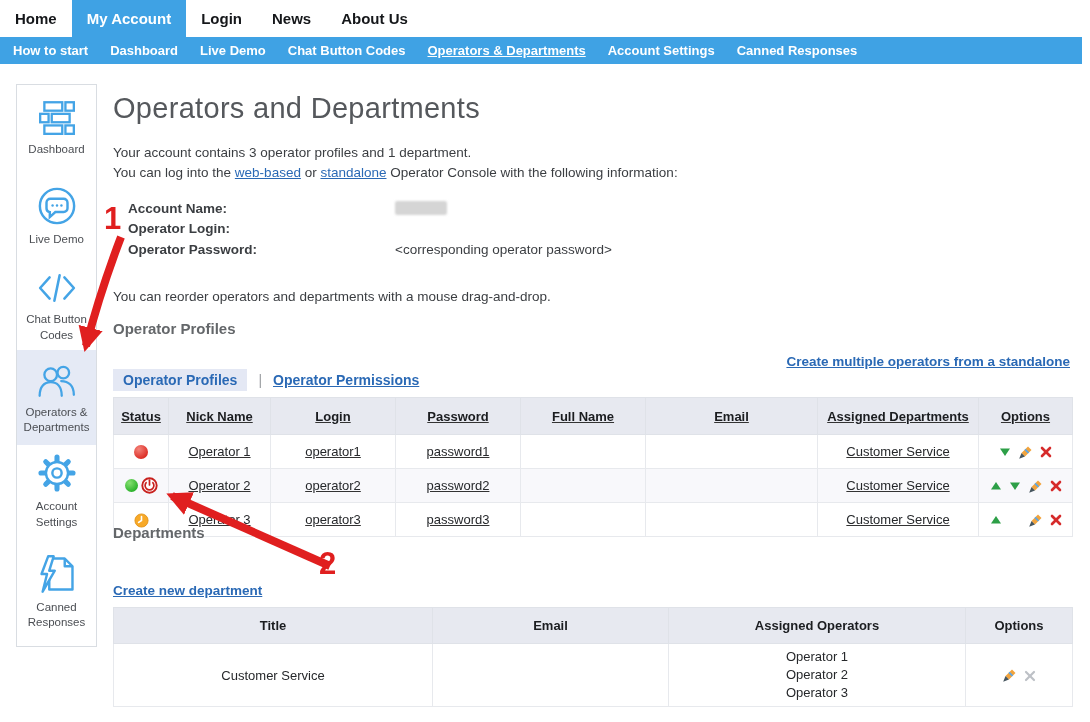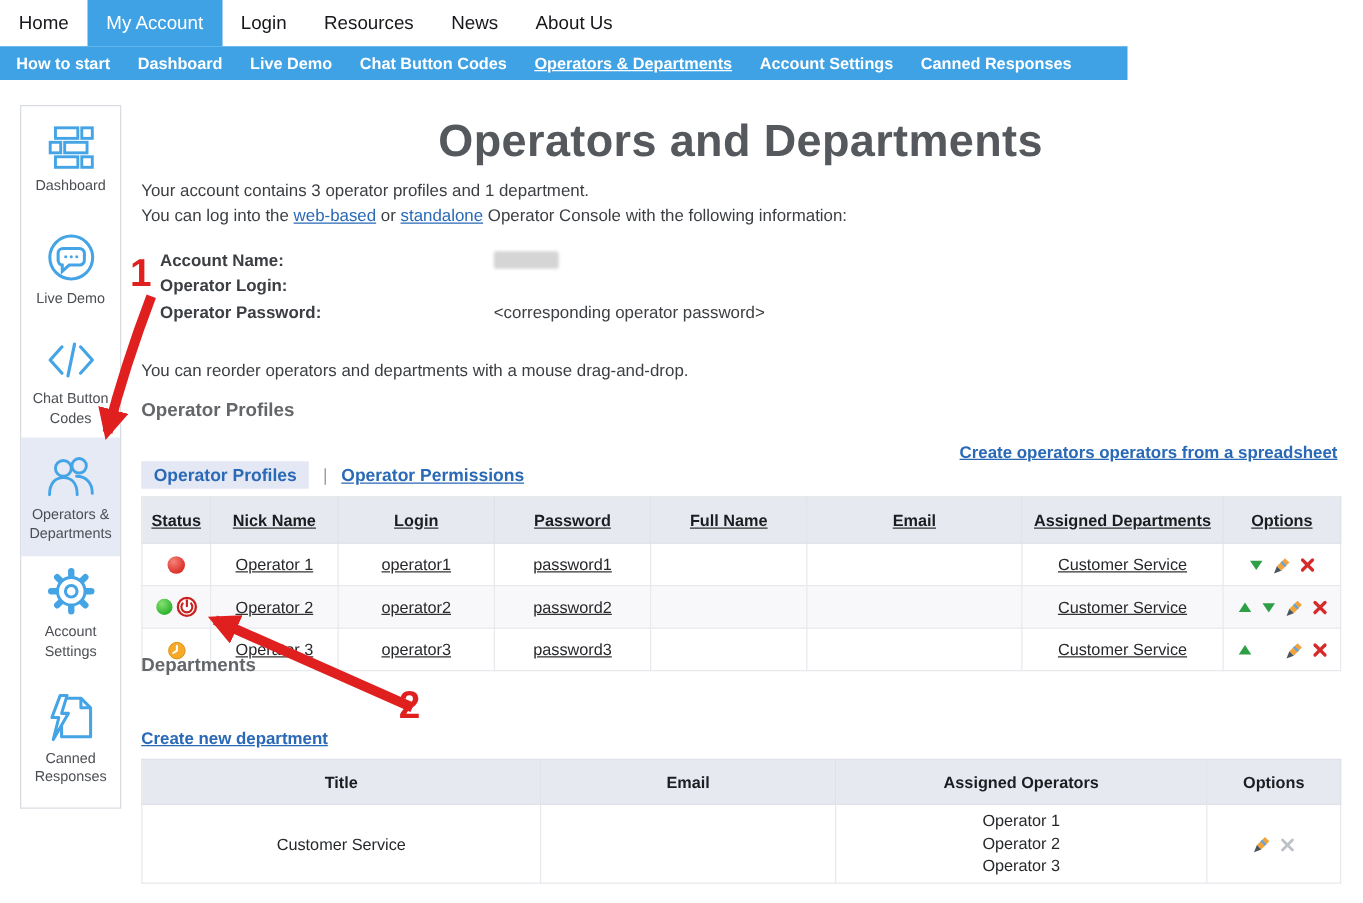--- a/index.html
+++ b/index.html
@@ -11,26 +11,26 @@
     color: #333;
     overflow: hidden;
   }
   
   .topnav {
     position:absolute; left:0; top:0; width:1090px; height:37px;
     background:#fff; display:flex; align-items:stretch;
   }
   .topnav .item {
     display:flex; align-items:center; padding:10px 15px;
-    font-weight:normal; font-size:15px; color:#15171a; cursor:pointer;
+    font-weight:bold; font-size:15px; color:#15171a; cursor:pointer;
   }
   .topnav .item.active { background:#3fa2e4; color:#fff; }
   
   .subnav {
-    position:absolute; left:0; top:37px; width:902px; height:27px;
+    position:absolute; left:0; top:37px; width:1082px; height:27px;
     background:#3fa2e4; display:flex; align-items:stretch; padding-left:2px;
   }
   .subnav .item {
     display:flex; align-items:center; padding:0 11px;
     font-weight:bold; font-size:13px; color:#fff; cursor:pointer;
   }
   .subnav .item.active { text-decoration:underline; }
   
   .sidebar {
     position:absolute; left:16px; top:84px; width:81px; height:563px;
@@ -41,21 +41,21 @@
     display:flex; flex-direction:column; align-items:center; justify-content:center;
     text-align:center; cursor:pointer; padding:4px 2px;
   }
   .side-item .lbl { font-size:11.5px; color:#4b4e53; line-height:1.32; margin-top:5px; }
   .side-item.active { background:#e5eaf5; }
   .side-item svg { display:block; }
   .h1x{height:85px;} .h2x{height:92px;} .h3x{height:88px;} .h4x{height:95px;} .h5x{height:92px;} .h6x{height:109px;}
   
   .page-title {
     position:absolute; left:113px; top:92px; width:959px;
-    text-align:center; font-size:36px; font-weight:700; color:#55585c;
+    text-align:left; font-size:29px; font-weight:400; color:#55585c;
     letter-spacing:0.3px;
   }
   .intro { position:absolute; left:113px; top:143px; font-size:13.5px; color:#3b3e42; line-height:20px; }
   a.lnk { color:#2a69b5; text-decoration:underline; cursor:pointer; }
   a.lnk-b { color:#2a69b5; font-weight:bold; text-decoration:underline; cursor:pointer; }
   .account-block { position:absolute; left:128px; top:198px; font-size:13.5px; color:#3b3e42; }
   .account-row { display:flex; height:20.5px; align-items:center; }
   .account-row .lab { width:267px;font-weight:bold; }
   .blurval { width:52px; height:14px; background:#d5d5d5; border-radius:2px; filter:blur(1.3px); }
   .reorder-note { position:absolute; left:113px; top:289px; font-size:13.5px; color:#3b3e42; }
@@ -95,21 +95,20 @@
     font-family:"Liberation Sans", sans-serif; pointer-events:none;
   }
 </style>
 </head>
 <body>
 
 <div class="topnav">
   <div class="item">Home</div>
   <div class="item active">My Account</div>
   <div class="item">Login</div>
-  <div class="item">Resources</div>
   <div class="item">News</div>
   <div class="item">About Us</div>
 </div>
 
 <div class="subnav">
   <div class="item">How to start</div>
   <div class="item">Dashboard</div>
   <div class="item">Live Demo</div>
   <div class="item">Chat Button Codes</div>
   <div class="item active">Operators &amp; Departments</div>
@@ -214,21 +213,21 @@
     <span class="lab">Operator Password:</span>
     <span>&lt;corresponding operator password&gt;</span>
   </div>
 </div>
 
 <div class="reorder-note">You can reorder operators and departments with a mouse drag-and-drop.</div>
 
 <div class="sec-heading" style="left:113px; top:320px;">Operator Profiles</div>
 
 <div class="create-links">
-  <div><a class="lnk-b">Create operators operators from a spreadsheet</a></div>
+  <div><a class="lnk-b">Create multiple operators from a standalone</a></div>
 </div>
 
 <div class="tabsrow">
   <span class="tab-active">Operator Profiles</span>
   <span class="tab-sep">|</span>
   <a class="lnk-b">Operator Permissions</a>
 </div>
 
 <table class="grid" id="op-table">
   <colgroup>

